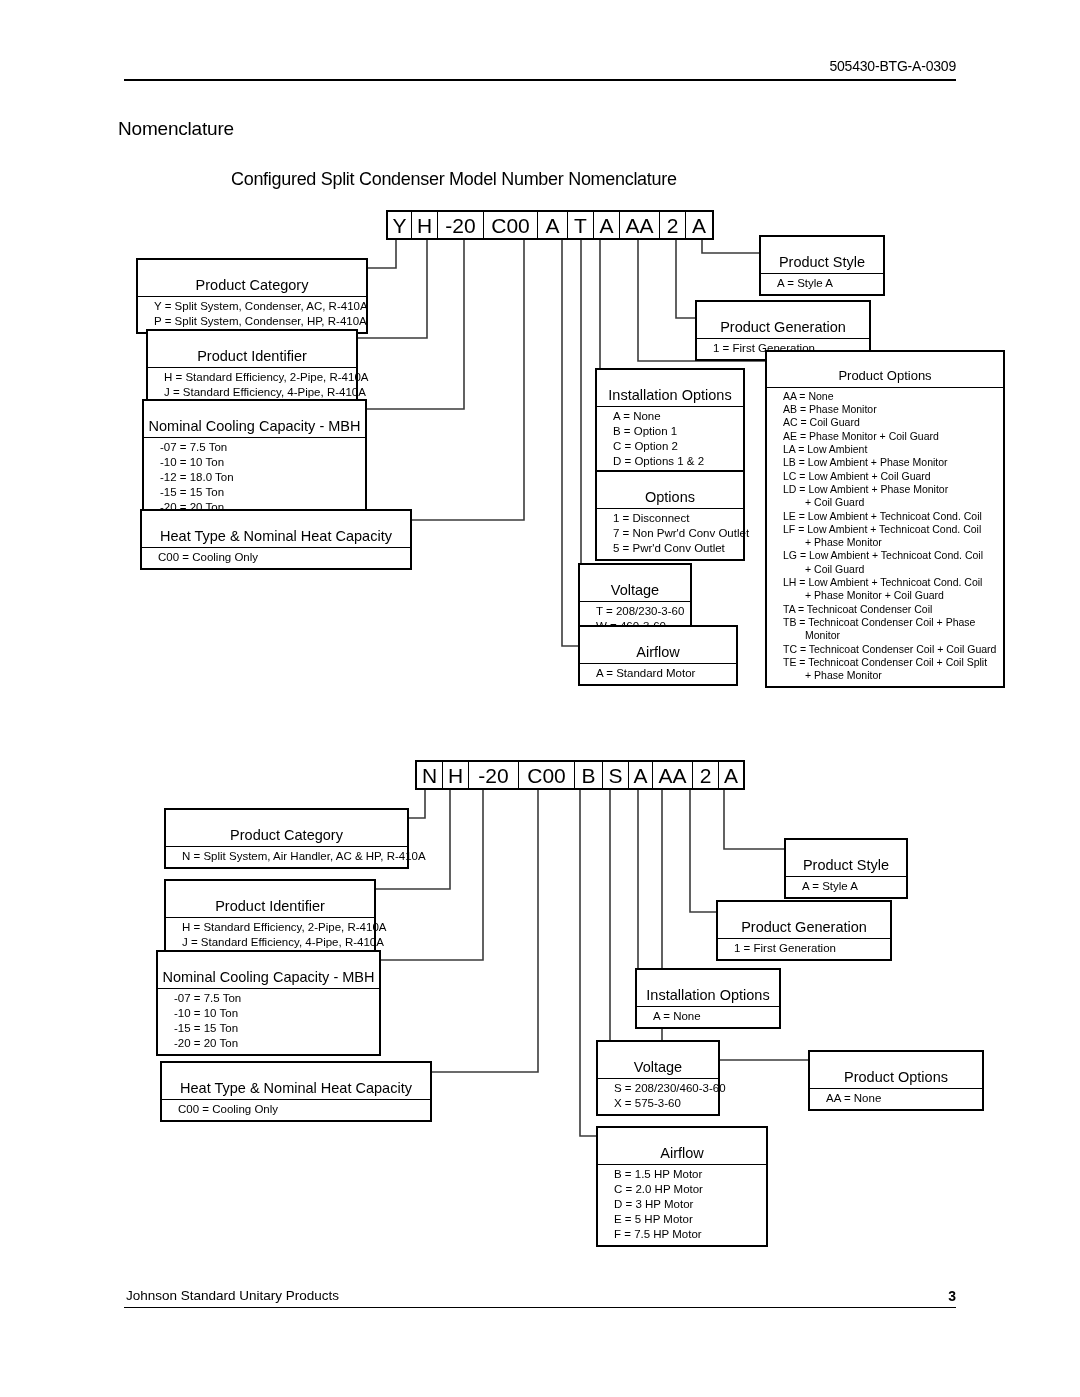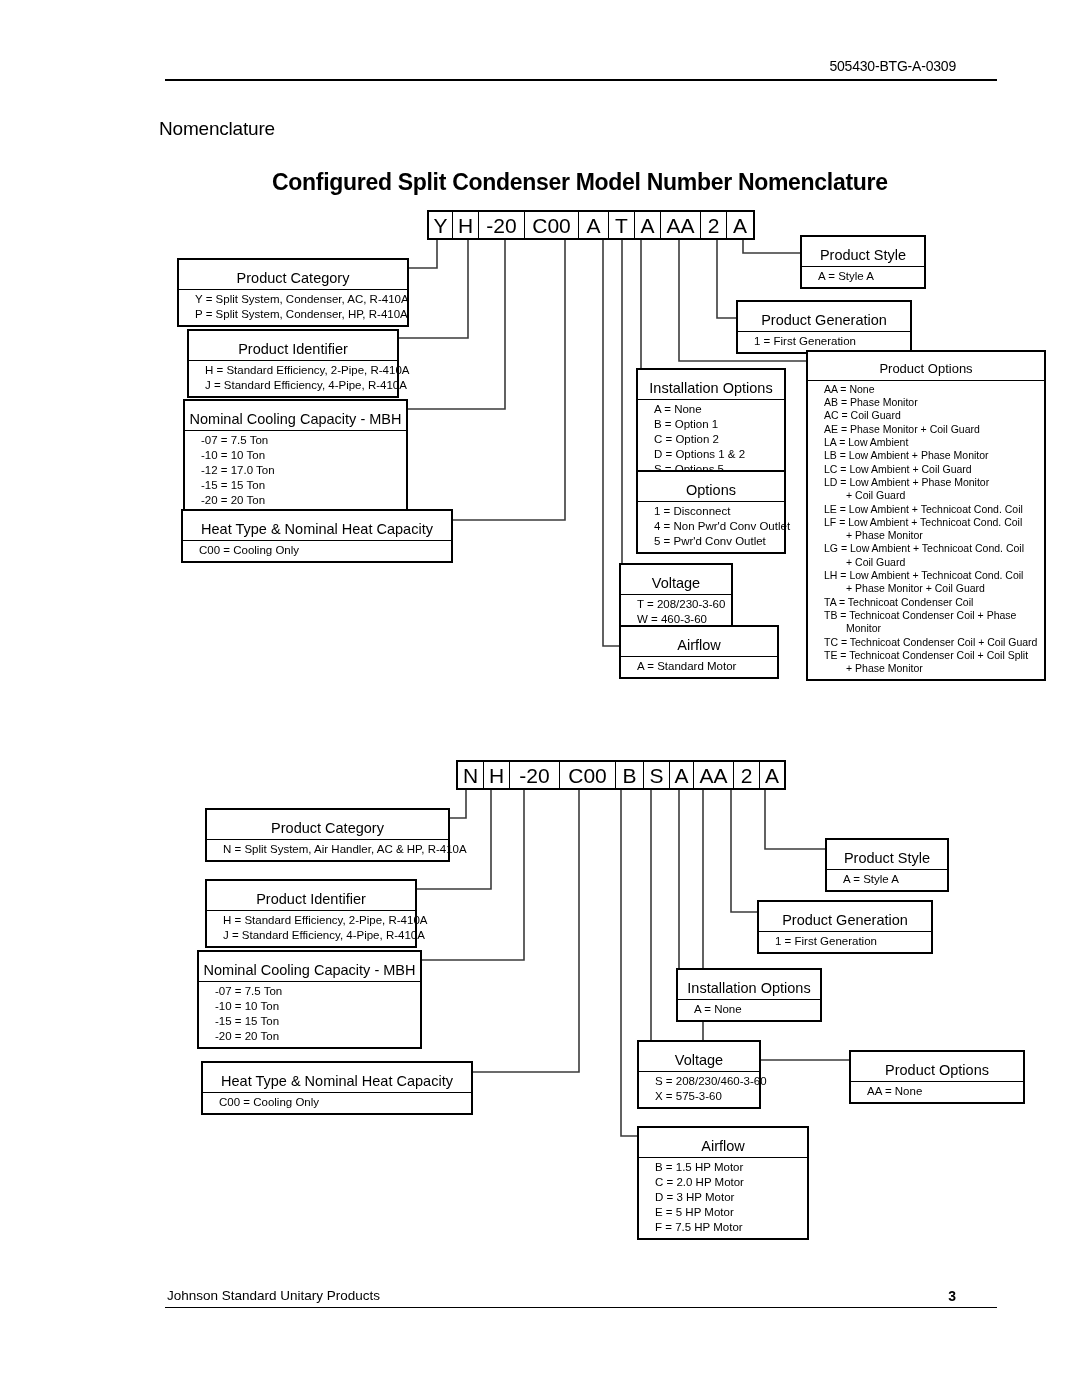--- a/index.html
+++ b/index.html
@@ -2,45 +2,45 @@
 <html><head>
 <meta charset="utf-8">
 <title>Nomenclature</title>
 <style>
   html,body{margin:0;padding:0;}
   body{
     width:1080px;height:1397px;position:relative;background:#fff;
     font-family:"Liberation Sans","DejaVu Sans",sans-serif;color:#000;
     -webkit-font-smoothing:antialiased;
   }
-  .pg{position:absolute;inset:0;margin-left:41px;}
+  .pg{position:absolute;inset:0;}
 
   
   .hdr-code{position:absolute;right:124px;top:58px;font-size:14px;letter-spacing:-.2px;}
   .hdr-rule{position:absolute;left:124px;top:79px;width:832px;height:2px;background:#000;}
   .sect-title{position:absolute;left:118px;top:118px;font-size:19px;font-weight:normal;letter-spacing:-.2px;}
   .ftr-rule{position:absolute;left:124px;top:1307px;width:832px;height:1px;background:#000;}
   .ftr-left{position:absolute;left:126px;top:1288px;font-size:13.5px;}
   .ftr-right{position:absolute;right:124px;top:1288px;font-size:14px;font-weight:bold;}
 
   
-  .dg-title{position:absolute;font-size:23px;letter-spacing:-.3px;white-space:nowrap;font-weight:bold;}
+  .dg-title{position:absolute;font-size:18px;letter-spacing:-.3px;white-space:nowrap;}
 
   
   .mn{position:absolute;display:flex;border:2px solid #000;height:30px;box-sizing:border-box;background:#fff;}
   .mn .cell{
     border-right:1.5px solid #000;display:flex;align-items:center;justify-content:center;
     font-size:21px;line-height:1;box-sizing:border-box;padding:0 2px;
   }
   .mn .cell:last-child{border-right:none;}
 
   
   .bx{position:absolute;border:2px solid #000;background:#fff;box-sizing:border-box;}
   .bx .bx-h{
-    text-align:center;font-size:14.5px;padding:10px 4px 3px;border-bottom:1.5px solid #000;
+    text-align:center;font-size:14.5px;padding:17px 4px 3px;border-bottom:1.5px solid #000;
     line-height:1.12;white-space:nowrap;
   }
   .bx .bx-b{padding:2px 16px 3px;}
   .bx .bx-b .ln{font-size:11.5px;line-height:1.30;white-space:nowrap;}
   .bx.small .bx-h{font-size:13px;}
   .bx.small .bx-b .ln{font-size:10.5px;line-height:1.27;}
   .bx .ln.cont{padding-left:22px;}
 
   
   svg.leads{position:absolute;left:0;top:0;width:1080px;height:1397px;overflow:visible;}
@@ -109,21 +109,21 @@
       <div class="ln">H = Standard Efficiency, 2-Pipe, R-410A</div>
       <div class="ln">J = Standard Efficiency, 4-Pipe, R-410A</div>
     </div>
   </div>
 
   <div class="bx" style="left:142px;top:399px;width:225px;">
     <div class="bx-h">Nominal Cooling Capacity - MBH</div>
     <div class="bx-b">
       <div class="ln">-07 = 7.5 Ton</div>
       <div class="ln">-10 = 10 Ton</div>
-      <div class="ln">-12 = 17.0 Ton</div>
+      <div class="ln">-12 = 18.0 Ton</div>
       <div class="ln">-15 = 15 Ton</div>
       <div class="ln">-20 = 20 Ton</div>
     </div>
   </div>
 
   <div class="bx" style="left:140px;top:509px;width:272px;">
     <div class="bx-h">Heat Type &amp; Nominal Heat Capacity</div>
     <div class="bx-b">
       <div class="ln">C00 = Cooling Only</div>
     </div>
@@ -138,21 +138,21 @@
       <div class="ln">D = Options 1 &amp; 2</div>
       <div class="ln">S = Options 5</div>
       <div class="ln">T = Options 1 &amp; 5</div>
     </div>
   </div>
 
   <div class="bx" style="left:595px;top:470px;width:150px;">
     <div class="bx-h">Options</div>
     <div class="bx-b">
       <div class="ln">1 = Disconnect</div>
-      <div class="ln">4 = Non Pwr'd Conv Outlet</div>
+      <div class="ln">7 = Non Pwr'd Conv Outlet</div>
       <div class="ln">5 = Pwr'd Conv Outlet</div>
     </div>
   </div>
 
   <div class="bx" style="left:578px;top:563px;width:114px;">
     <div class="bx-h">Voltage</div>
     <div class="bx-b">
       <div class="ln">T = 208/230-3-60</div>
       <div class="ln">W = 460-3-60</div>
       <div class="ln">X = 575-3-60</div>

